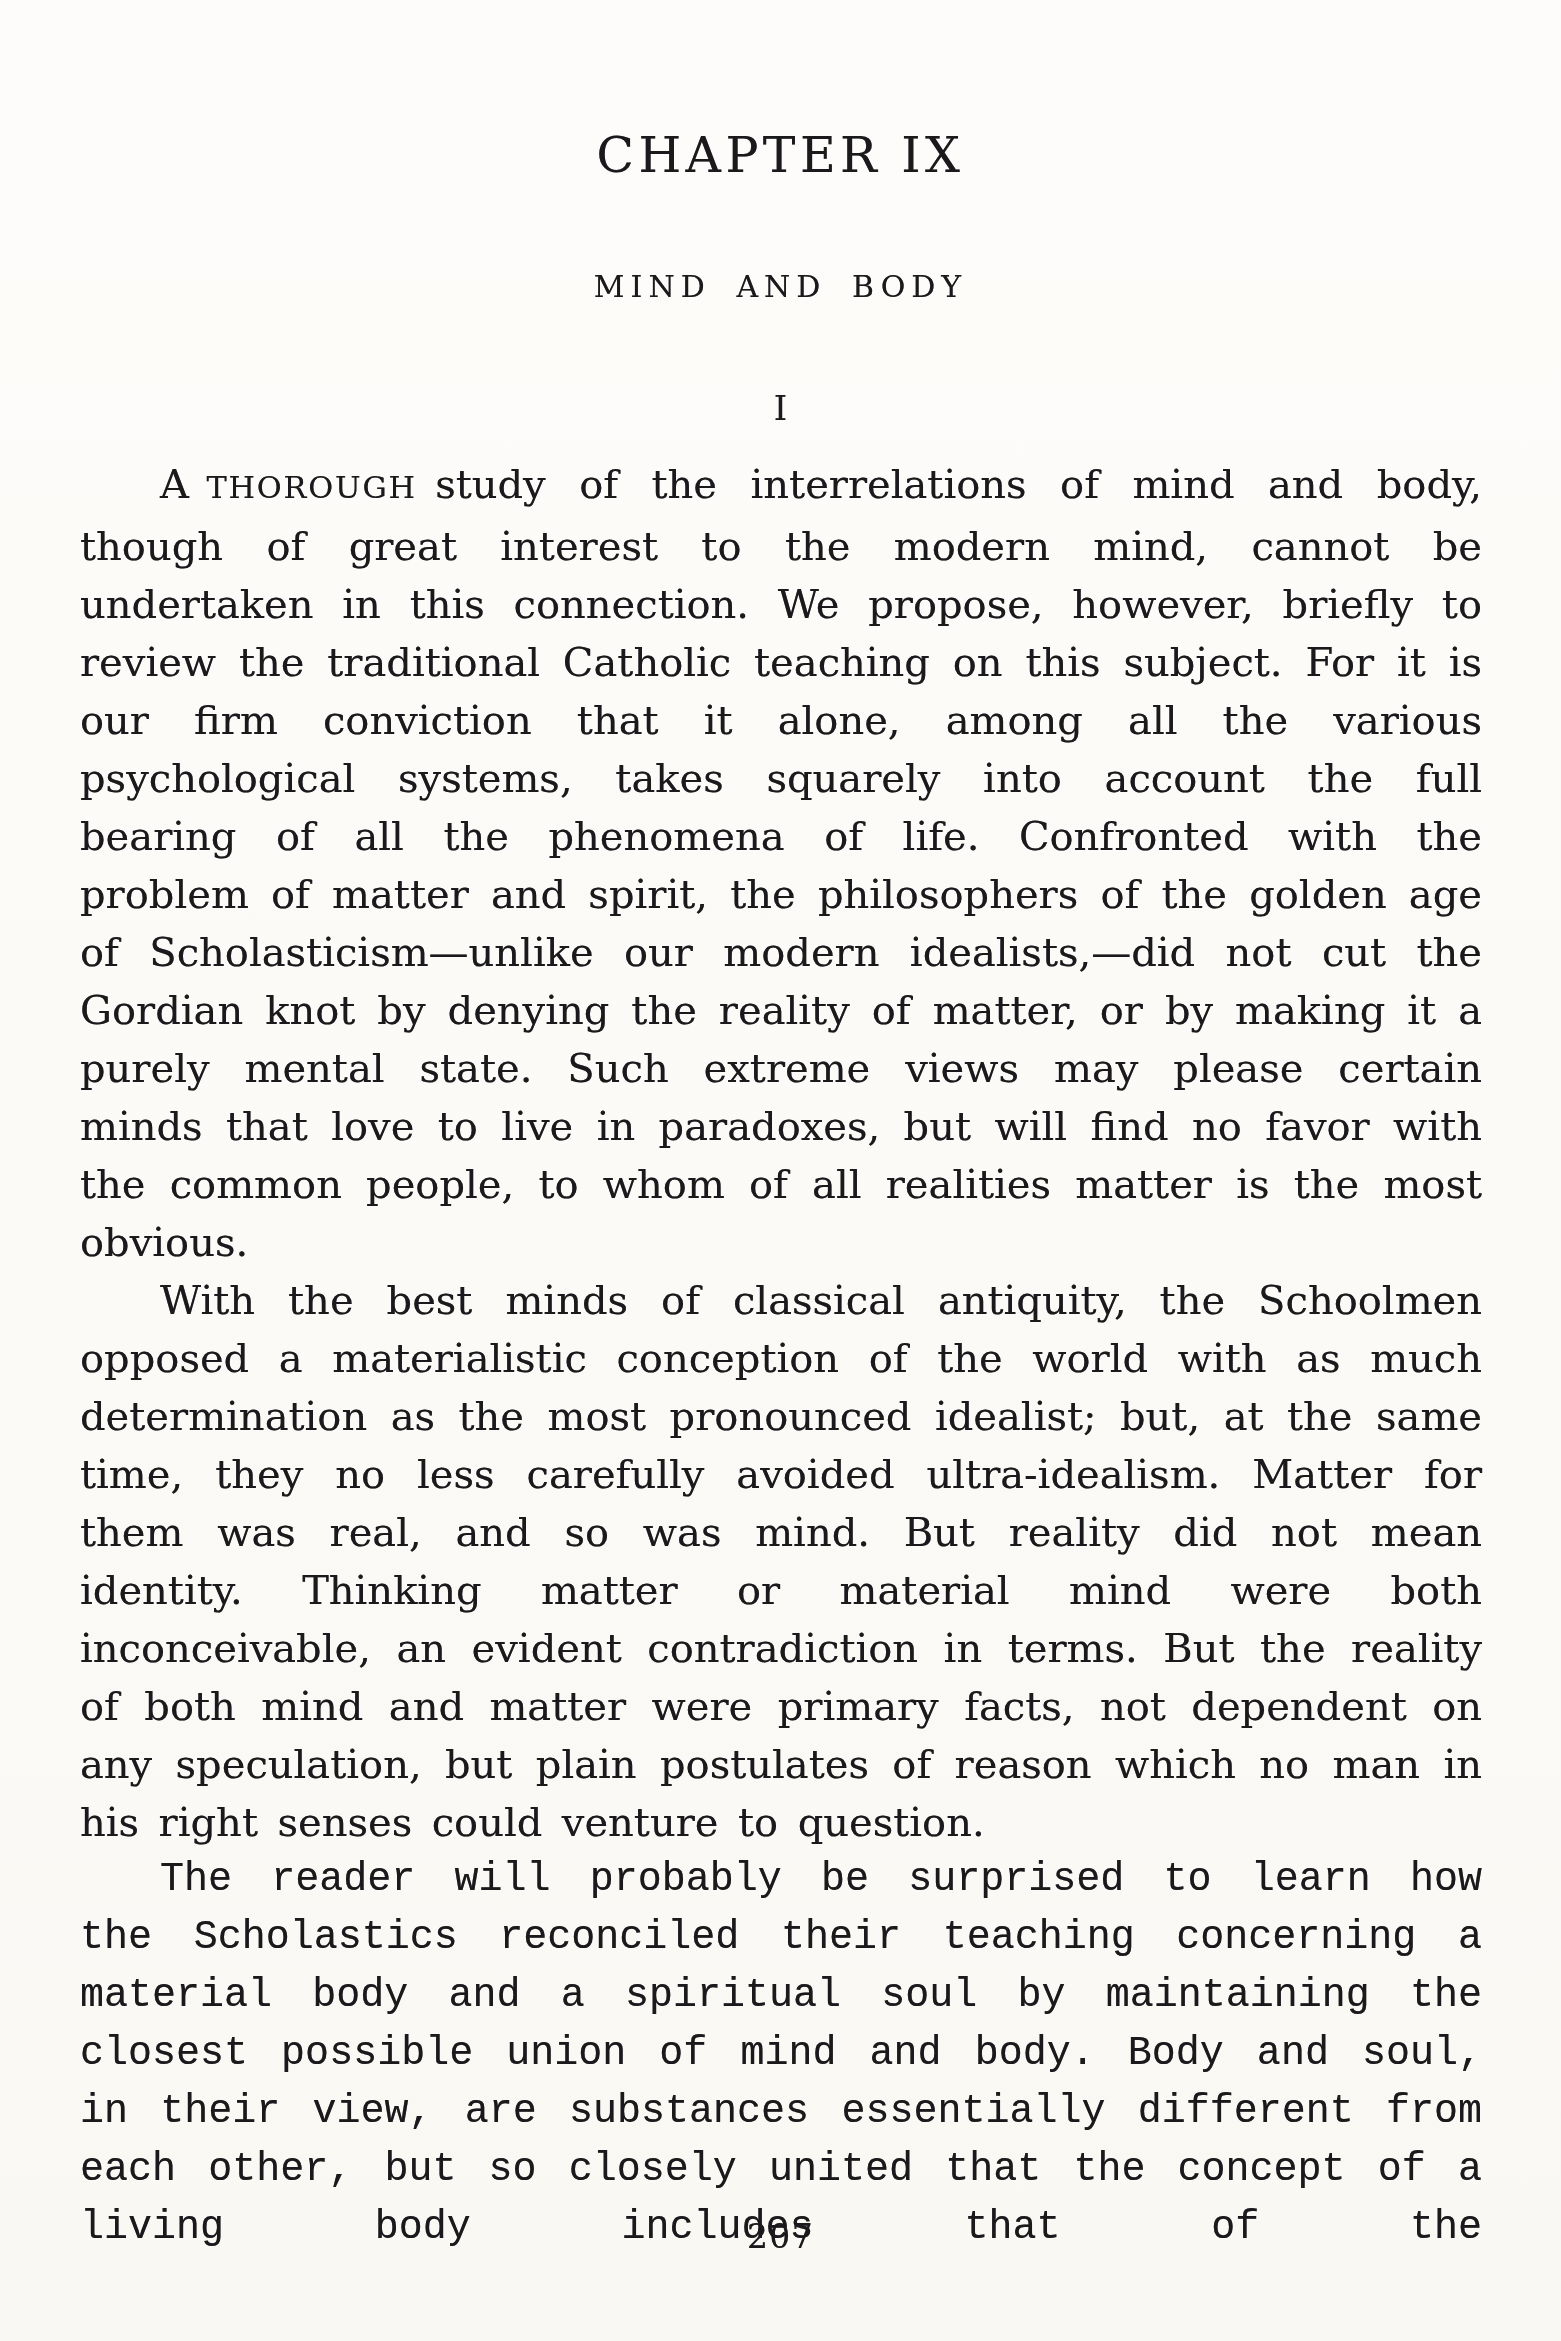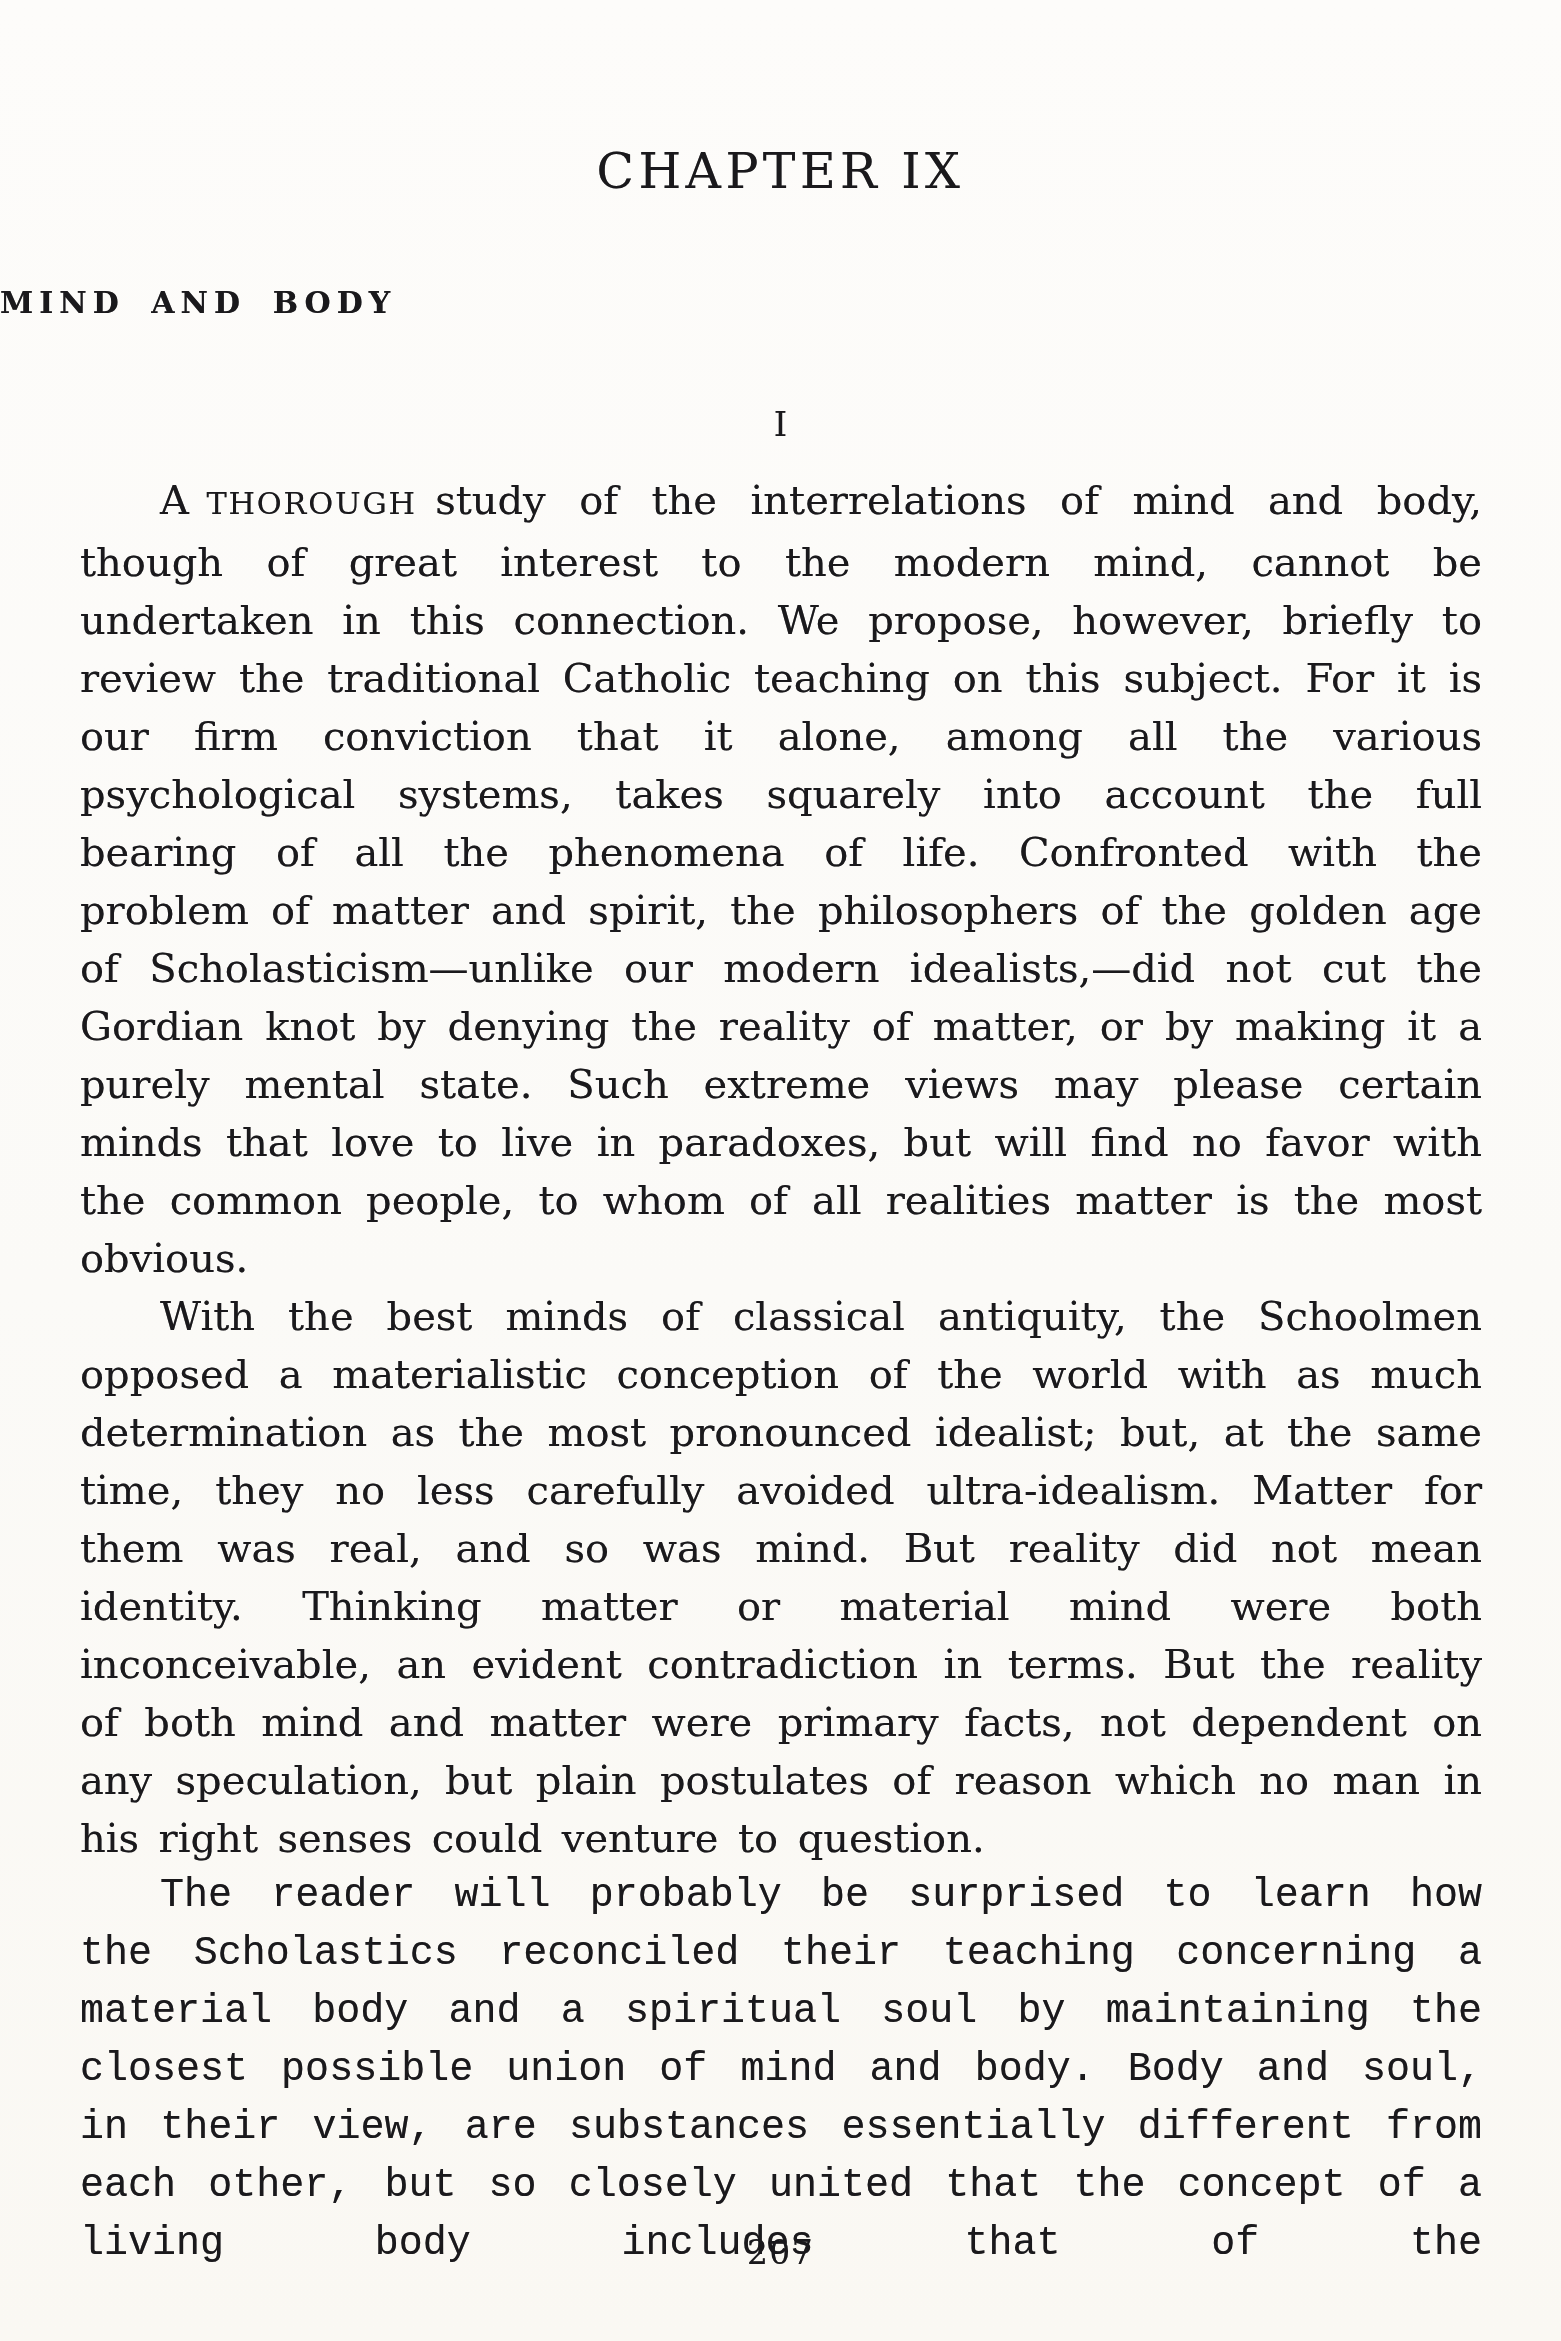--- a/index.html
+++ b/index.html
@@ -14,34 +14,34 @@
     color: #1a191c;
     overflow: hidden;
   }
   .page {
     position: relative;
     width: 100%;
     height: 100%;
     text-shadow: 0 0 0.5px rgba(24, 23, 28, 0.55);
   }
   .chapter-heading {
-    margin: 16px;
+    margin: 0;
     padding-top: 131px;
     text-align: center;
     font-size: 49px;
     line-height: 1;
     font-weight: normal;
     letter-spacing: 0.09em;
   }
   .chapter-subheading {
     margin: 92px 0 0 0;
-    text-align: left;
+    text-align: center;
     font-size: 30px;
     line-height: 1;
-    font-weight: bold;
+    font-weight: normal;
     letter-spacing: 0.20em;
     word-spacing: 0.34em;
   }
   .section-numeral {
     margin-top: 89px;
     text-align: center;
     font-size: 34px;
     line-height: 1;
   }
   .body-text {

